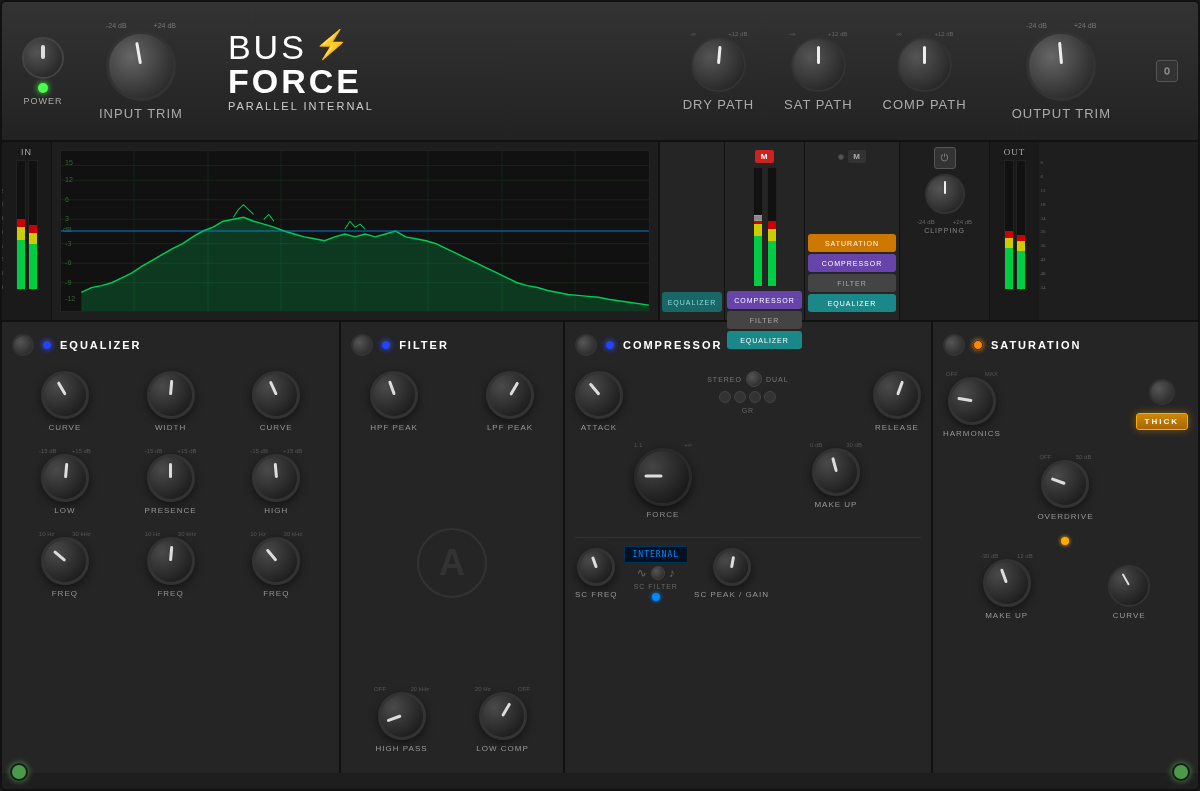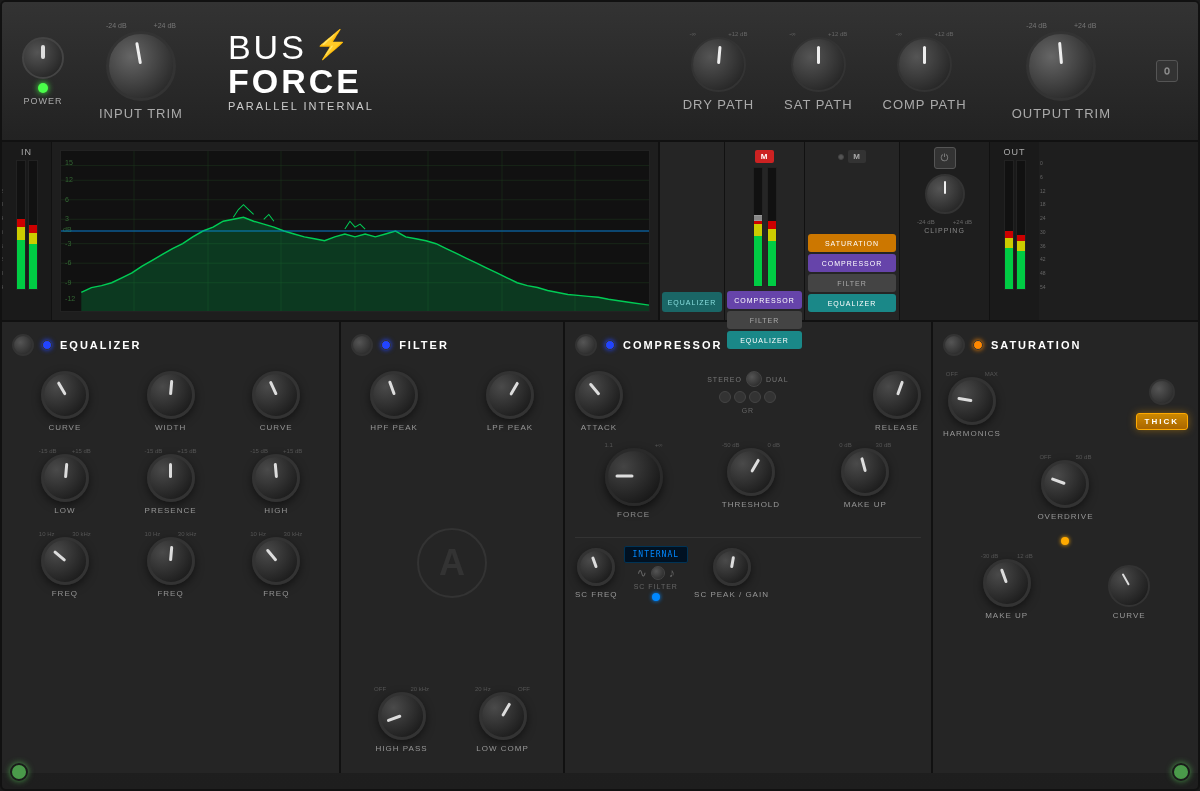--- a/index.html
+++ b/index.html
@@ -224,20 +224,21 @@
     }
 
     .vu-meter-out {
       width: 50px;
       background: #1a1a1a;
       display: flex;
       flex-direction: column;
       align-items: center;
       padding: 5px 3px;
       border-left: 1px solid #111;
+      font-family: Liberation Serif, serif;
     }
 
     
     .clipping-section {
       width: 90px;
       background: #1e1e1e;
       display: flex;
       flex-direction: column;
       align-items: center;
       padding: 5px;
@@ -873,30 +874,20 @@
           <div style="display:flex;justify-content:space-between;width:58px;color:#555;font-size:6px;">
             <span>1.1</span>
             <span>+∞</span>
           </div>
           <div class="module-knob-large">
             <div class="indicator" style="transform:rotate(-90deg);"></div>
           </div>
           <div class="knob-mainlabel">FORCE</div>
         </div>
         <div class="knob-group">
-          <div style="display:flex;justify-content:space-between;width:58px;color:#555;font-size:6px;">
-            <span>-50 dB</span>
-            <span>0 dB</span>
-          </div>
-          <div class="module-knob">
-            <div class="indicator" style="transform:rotate(30deg);"></div>
-          </div>
-          <div class="knob-mainlabel">THRESHOLD</div>
-        </div>
-        <div class="knob-group">
           <div style="display:flex;justify-content:space-between;width:52px;color:#555;font-size:6px;">
             <span>0 dB</span>
             <span>30 dB</span>
           </div>
           <div class="module-knob">
             <div class="indicator" style="transform:rotate(-15deg);"></div>
           </div>
           <div class="knob-mainlabel">MAKE UP</div>
         </div>
       </div>

